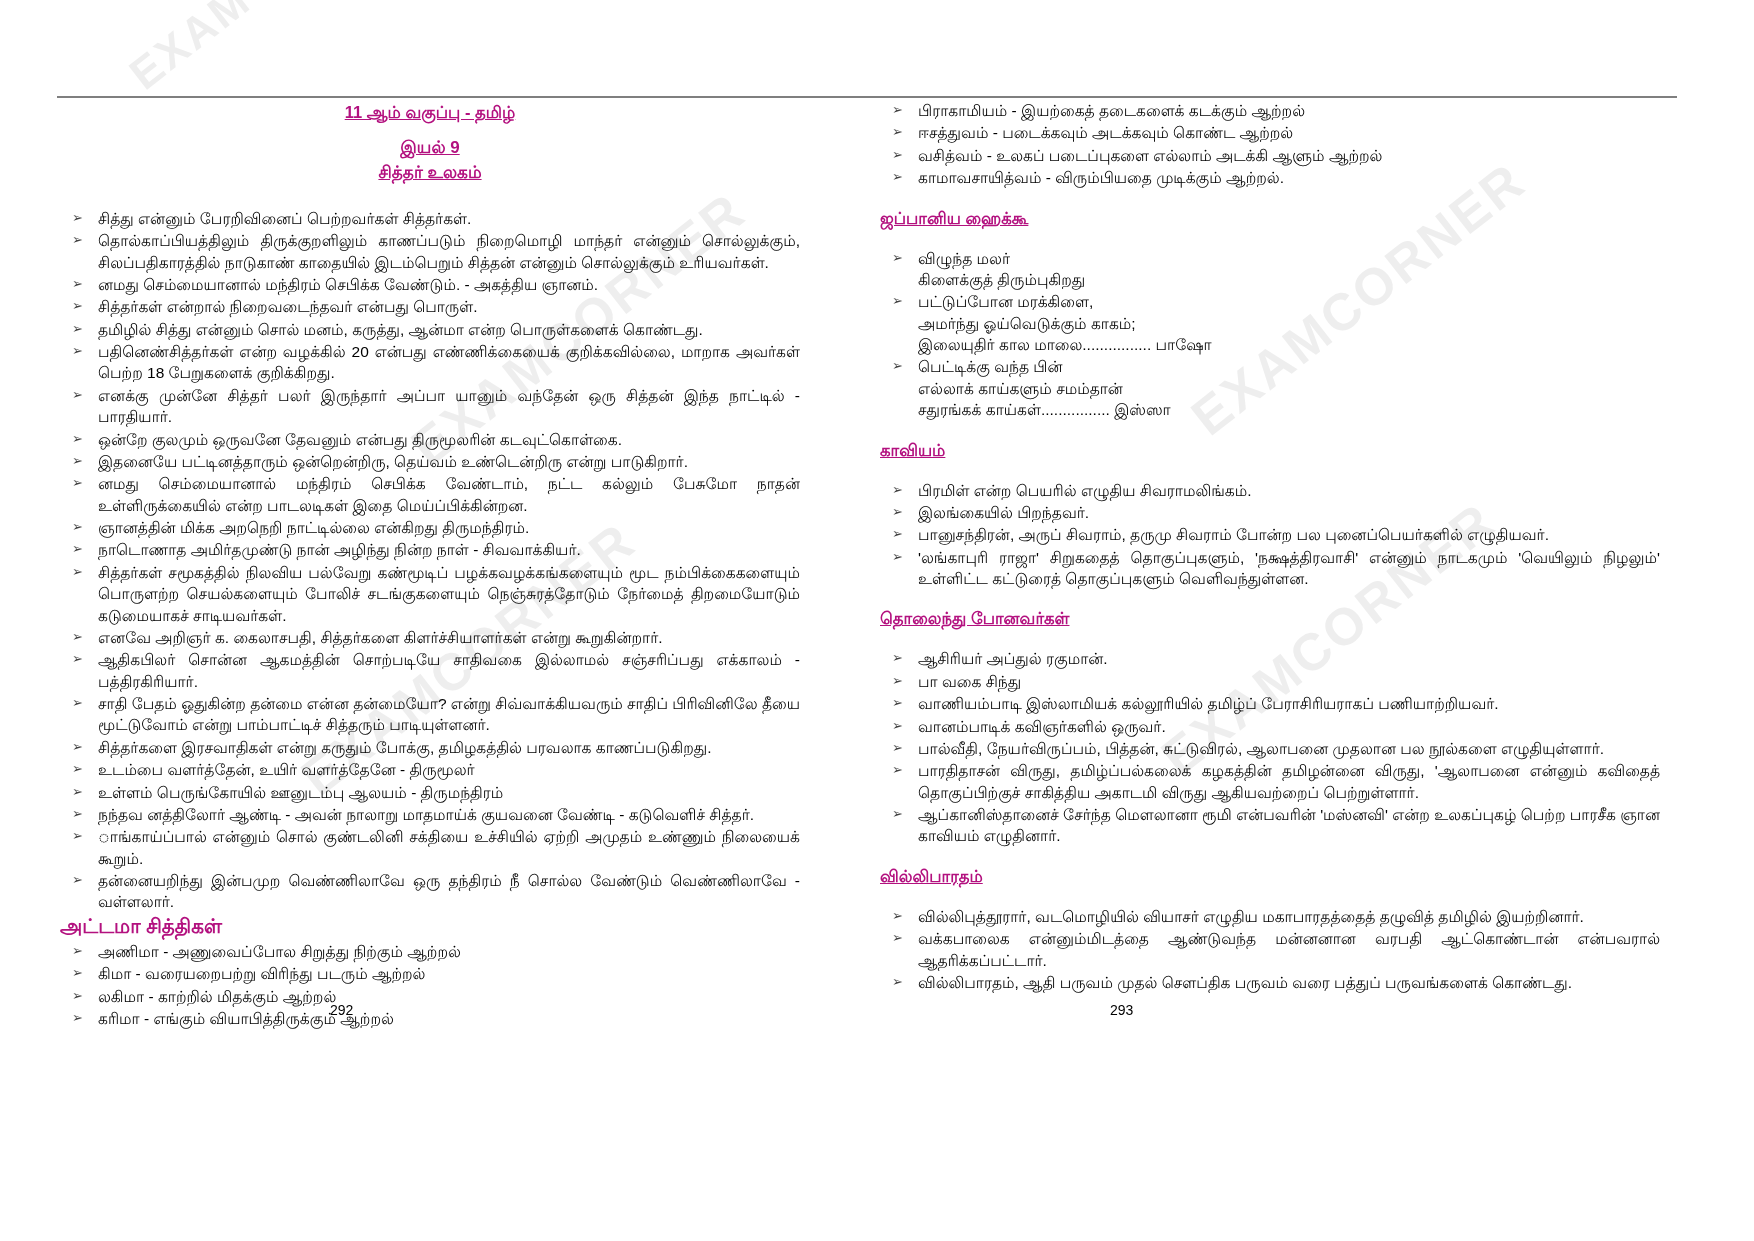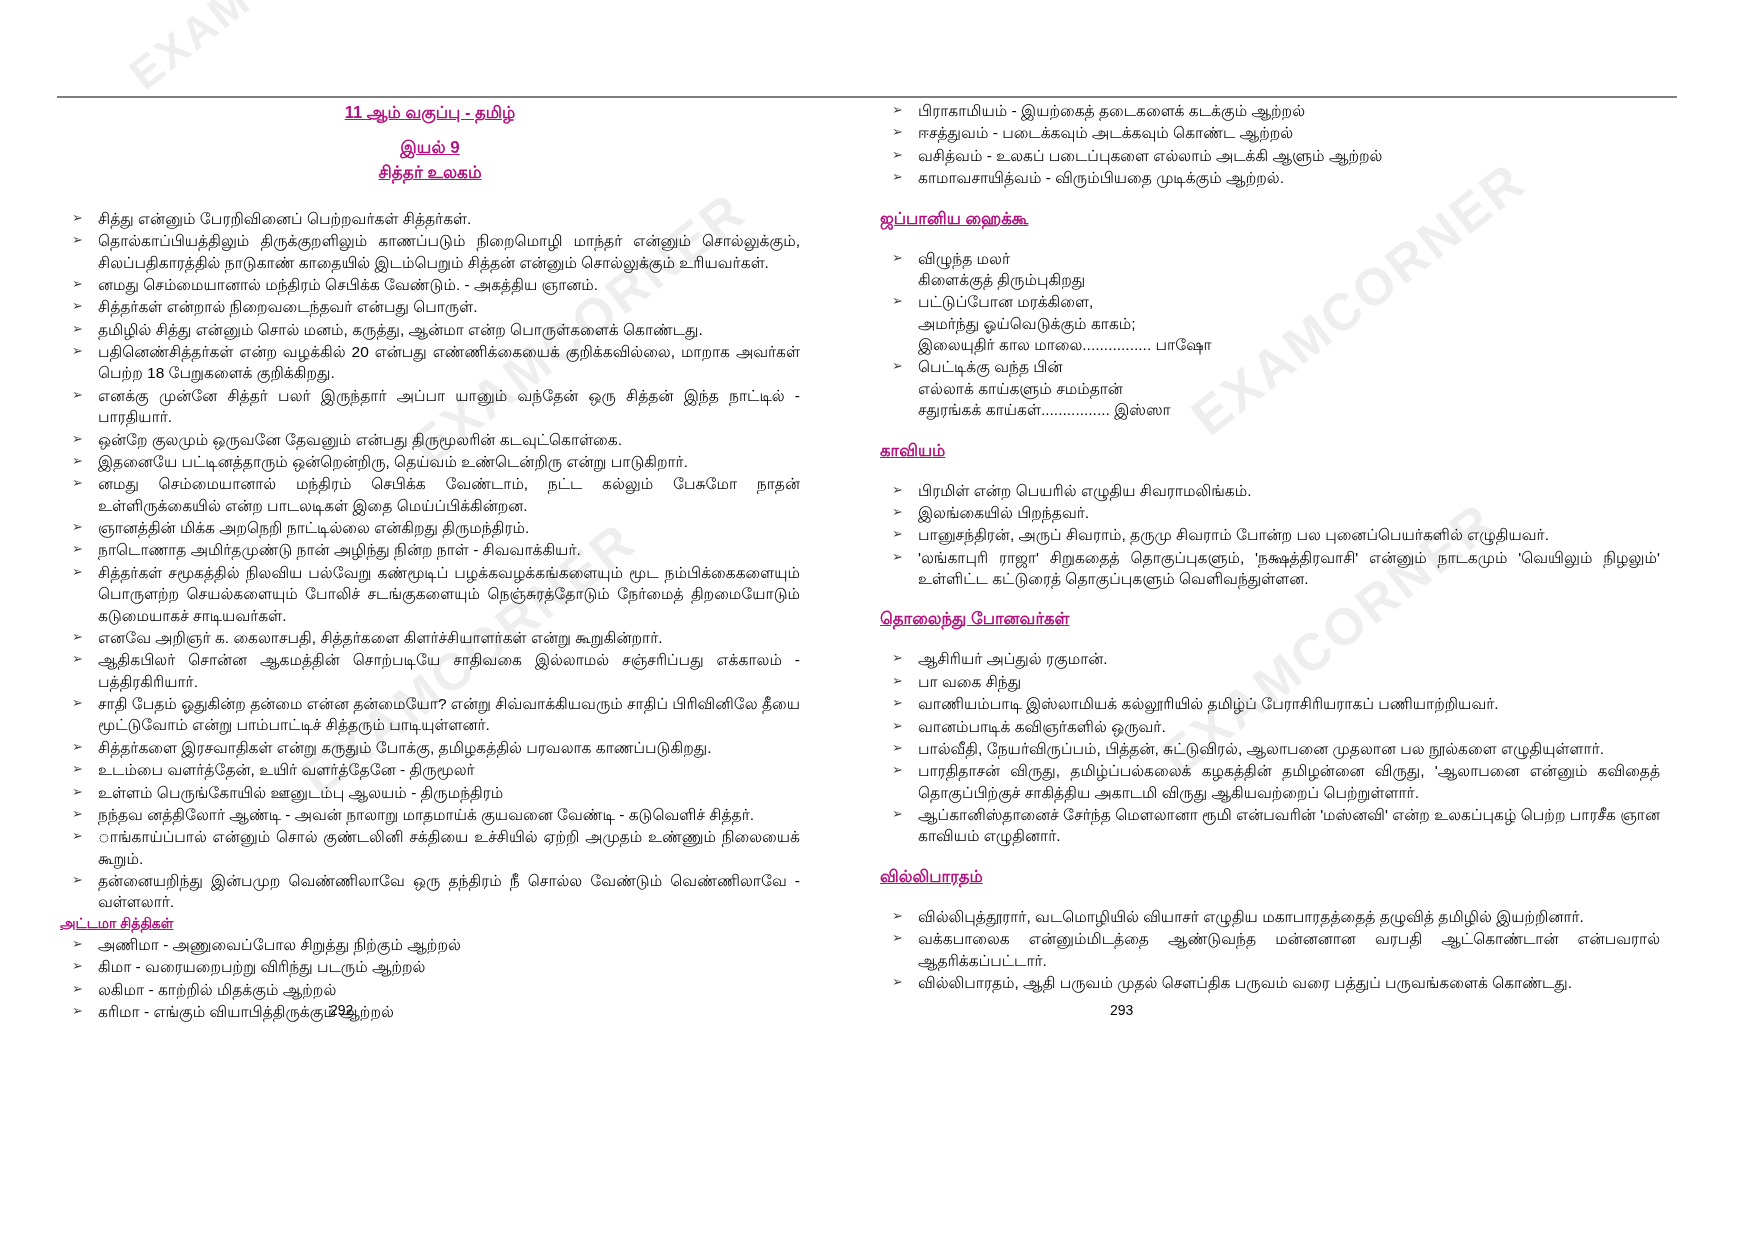--- a/index.html
+++ b/index.html
@@ -74,22 +74,21 @@
     text-align: left;
     font-weight: bold;
     text-decoration: underline;
     font-size: 16.5px;
     margin: 20px 0 18px 0;
   }
   .heading-left {
     color: #b3117f;
     text-align: left;
     font-weight: bold;
-    text-decoration: underline;
-    font-size: 14px;
+    font-size: 20px;
     margin: 2px 0 1px 0;
   }
   .spacer-sm { height: 10px; }
   .spacer-md { height: 22px; }
 
   ul.bullets {
     list-style: none;
     margin: 0;
     padding: 0;
   }

